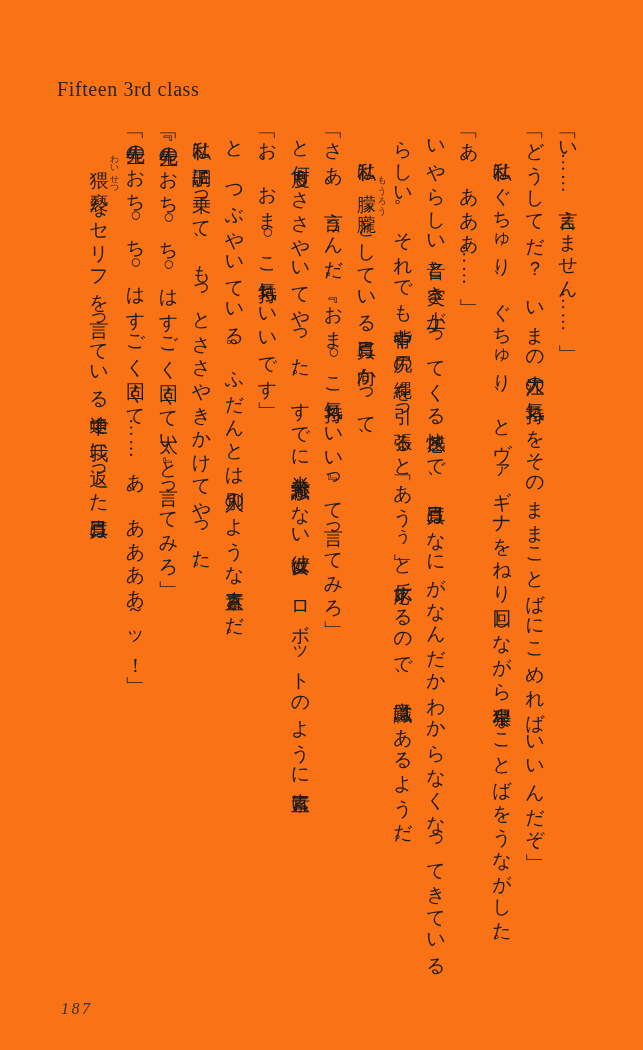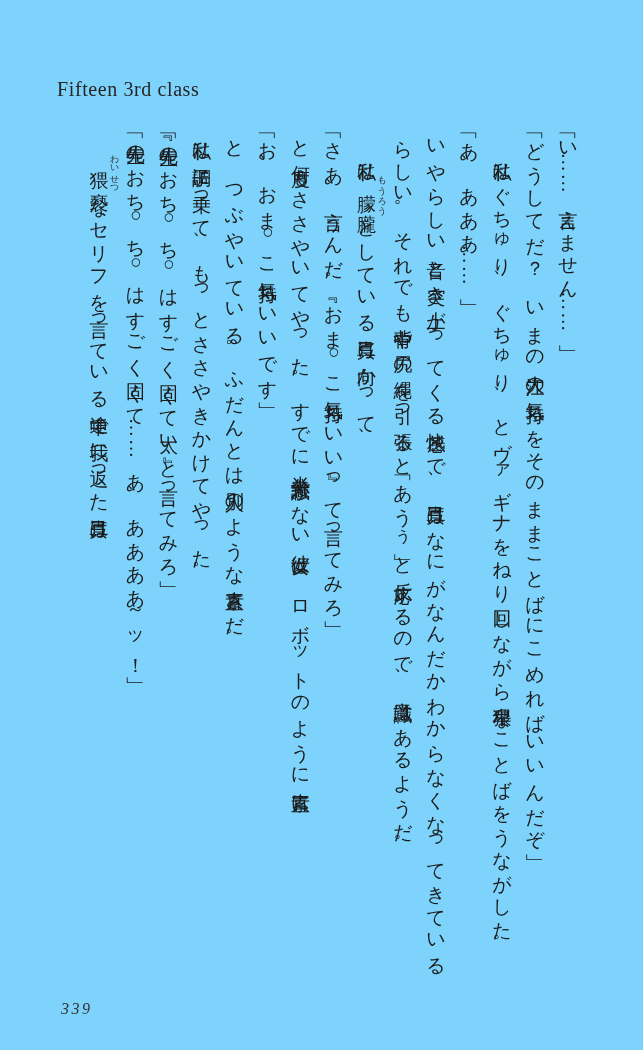--- a/index.html
+++ b/index.html
@@ -10,21 +10,21 @@
     width: 643px;
     height: 1050px;
     position: relative;
     background: #fbfbf8;
     overflow: hidden;
     font-family: "Liberation Serif", "DejaVu Serif", serif;
   }
   .page {
     position: absolute;
     inset: 0;
-    background: #7dd3fc;
+    background: #f97316;
   }
   .running-header {
     position: absolute;
     left: 57px;
     top: 78px;
     font-size: 20px;
     letter-spacing: 0.6px;
     color: #262626;
     white-space: nowrap;
   }
@@ -83,14 +83,14 @@
       <p class="para">「さあ、言うんだ。『おま○こ気持ちいい』って言ってみろ」</p>
       <p class="para">と何度もささやいてやった。すでに半分意識がない彼女は、ロボットのように素直に、</p>
       <p class="para">「お、おま○こ気持ちいいです」</p>
       <p class="para">と、つぶやいている。ふだんとは別人のような素直さだ。</p>
       <p class="para">私は調子に乗って、もっとささやきかけてやった。</p>
       <p class="para">「『先生のおち○ち○はすごく固くて太い』と言ってみろ」</p>
       <p class="para">「先生のおち○ち○はすごく固くて……あ、ああああ～ッ！」</p>
       <p class="para indent"><ruby>猥褻<rt>わいせつ</rt></ruby>なセリフを言っている途中で我に返った真弓は、</p>
     </div>
 
-  <div class="page-number">339</div>
+  <div class="page-number">187</div>
 </div>
 
 </body></html>

